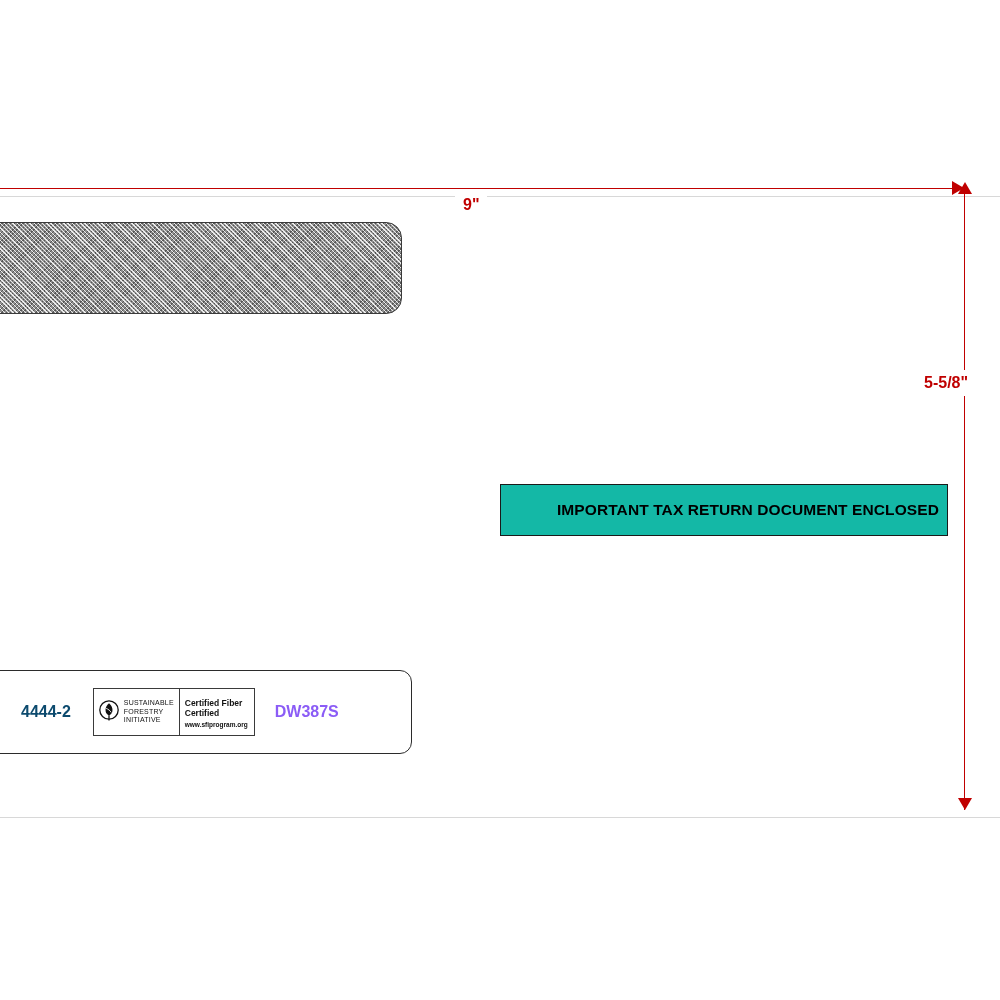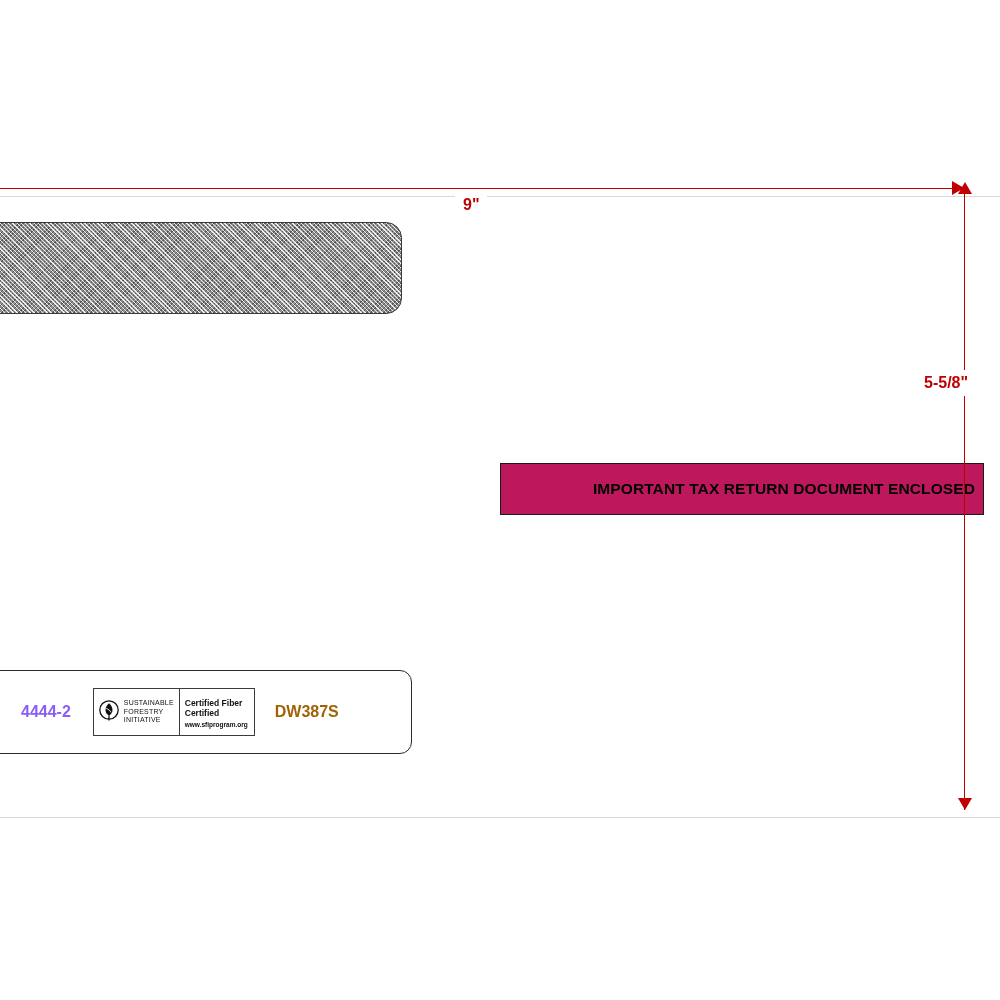--- a/index.html
+++ b/index.html
@@ -48,25 +48,25 @@
     background-image:
       repeating-linear-gradient(45deg, rgba(255,255,255,0.85) 0px, rgba(255,255,255,0.85) 1px, rgba(0,0,0,0) 1px, rgba(0,0,0,0) 3px),
       repeating-linear-gradient(-45deg, rgba(40,40,40,0.55) 0px, rgba(40,40,40,0.55) 1px, rgba(0,0,0,0) 1px, rgba(0,0,0,0) 3px);
     box-sizing: border-box;
   }
 
   
   .notice-box {
     position: absolute;
     left: 500px;
-    top: 463px;
-    width: 484px;
+    top: 484px;
+    width: 448px;
     height: 52px;
     border: 1px solid #1a1a1a;
-    background: #be185d;
+    background: #14b8a6;
     box-sizing: border-box;
     display: flex;
     align-items: center;
     justify-content: flex-end;
   }
   .notice-text {
     font-size: 15.5px;
     font-weight: bold;
     color: #000000;
     letter-spacing: 0.1px;
@@ -84,21 +84,21 @@
     border: 1px solid #2b2b2b;
     border-radius: 12px;
     background: #ffffff;
     box-sizing: border-box;
     display: flex;
     align-items: center;
   }
   .sfi-code-left {
     font-size: 16px;
     font-weight: bold;
-    color: #8b5cf6;
+    color: #0c4a6e;
     margin-left: 32px;
     white-space: nowrap;
   }
   .sfi-logo {
     margin-left: 22px;
     border: 1px solid #3a3a3a;
     height: 48px;
     display: flex;
     align-items: stretch;
     background: #ffffff;
@@ -139,21 +139,21 @@
   .sfi-url {
     font-size: 6.5px;
     font-weight: bold;
     color: #111111;
     margin-top: 3px;
     white-space: nowrap;
   }
   .sfi-code-right {
     font-size: 16px;
     font-weight: bold;
-    color: #a16207;
+    color: #8b5cf6;
     margin-left: 20px;
     white-space: nowrap;
   }
 
   
   .dim-line-h {
     position: absolute;
     left: 0px;
     top: 188px;
     width: 966px;

